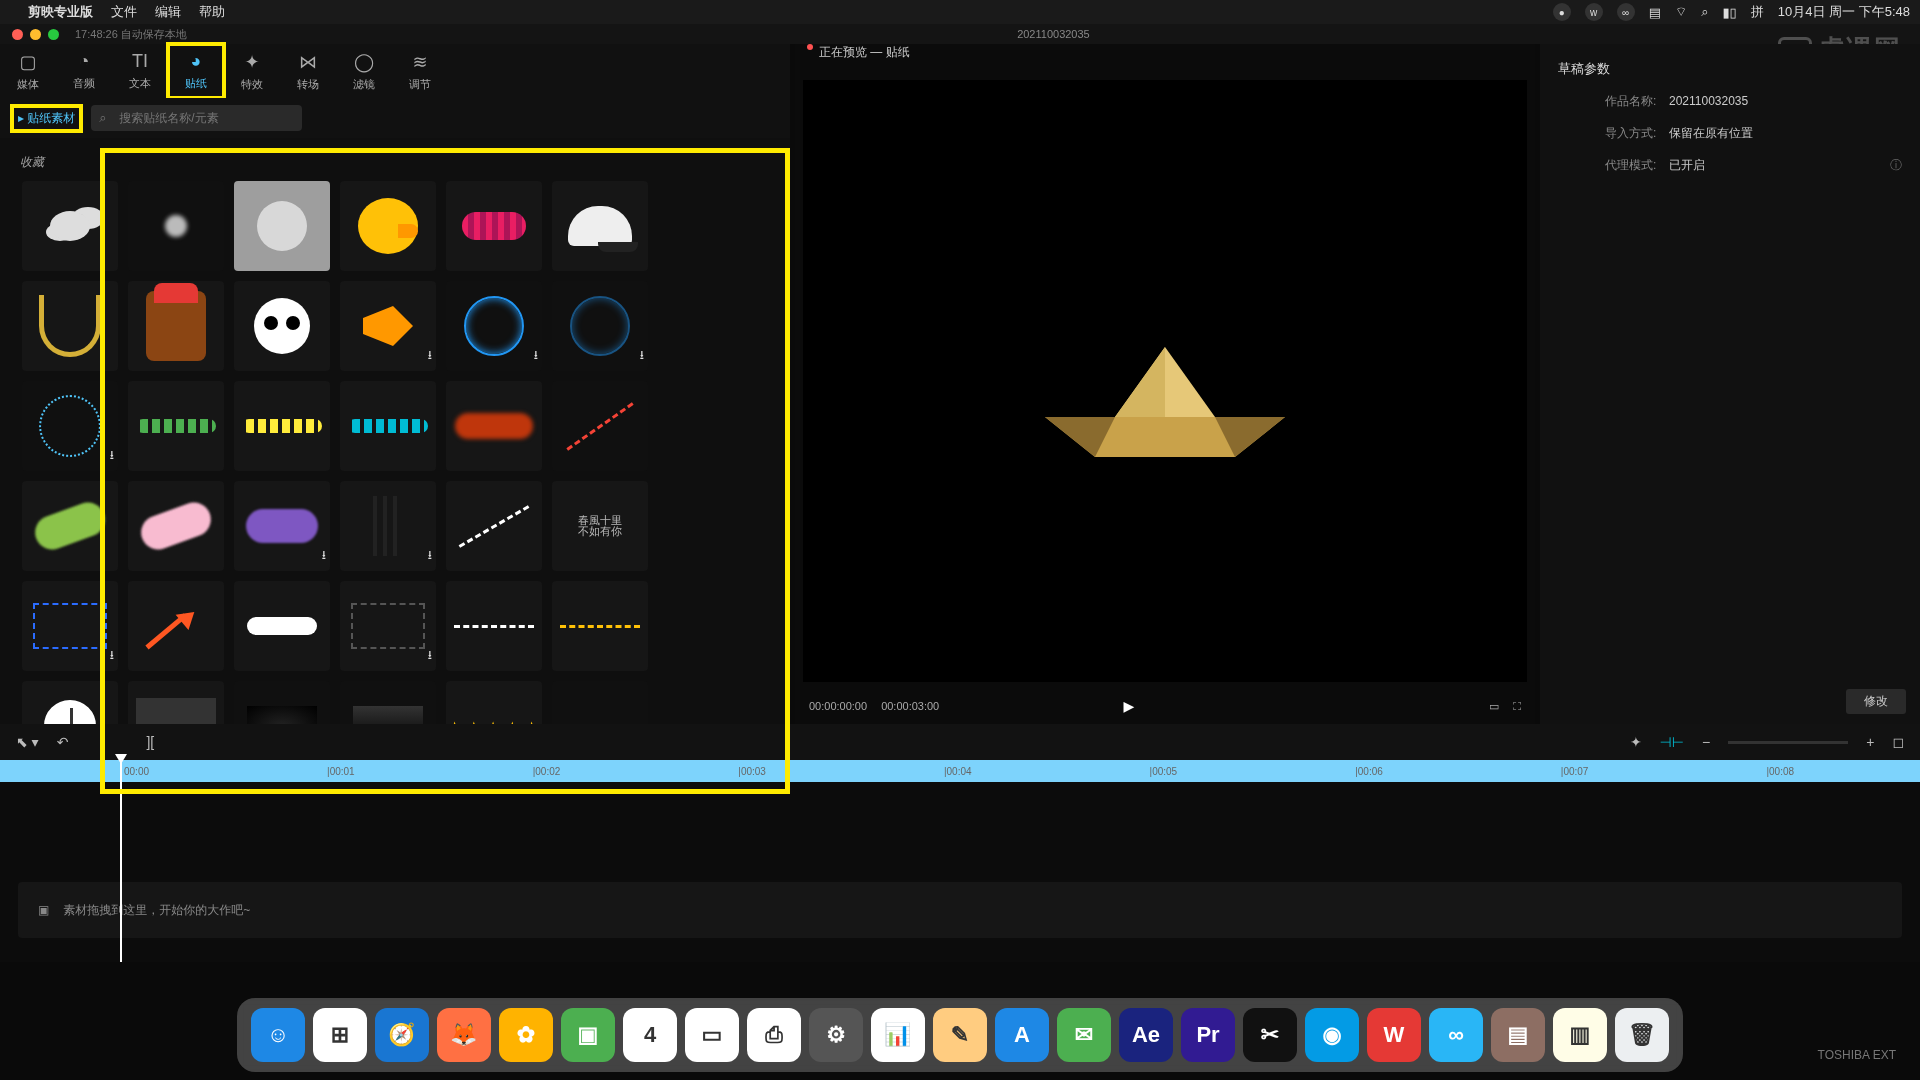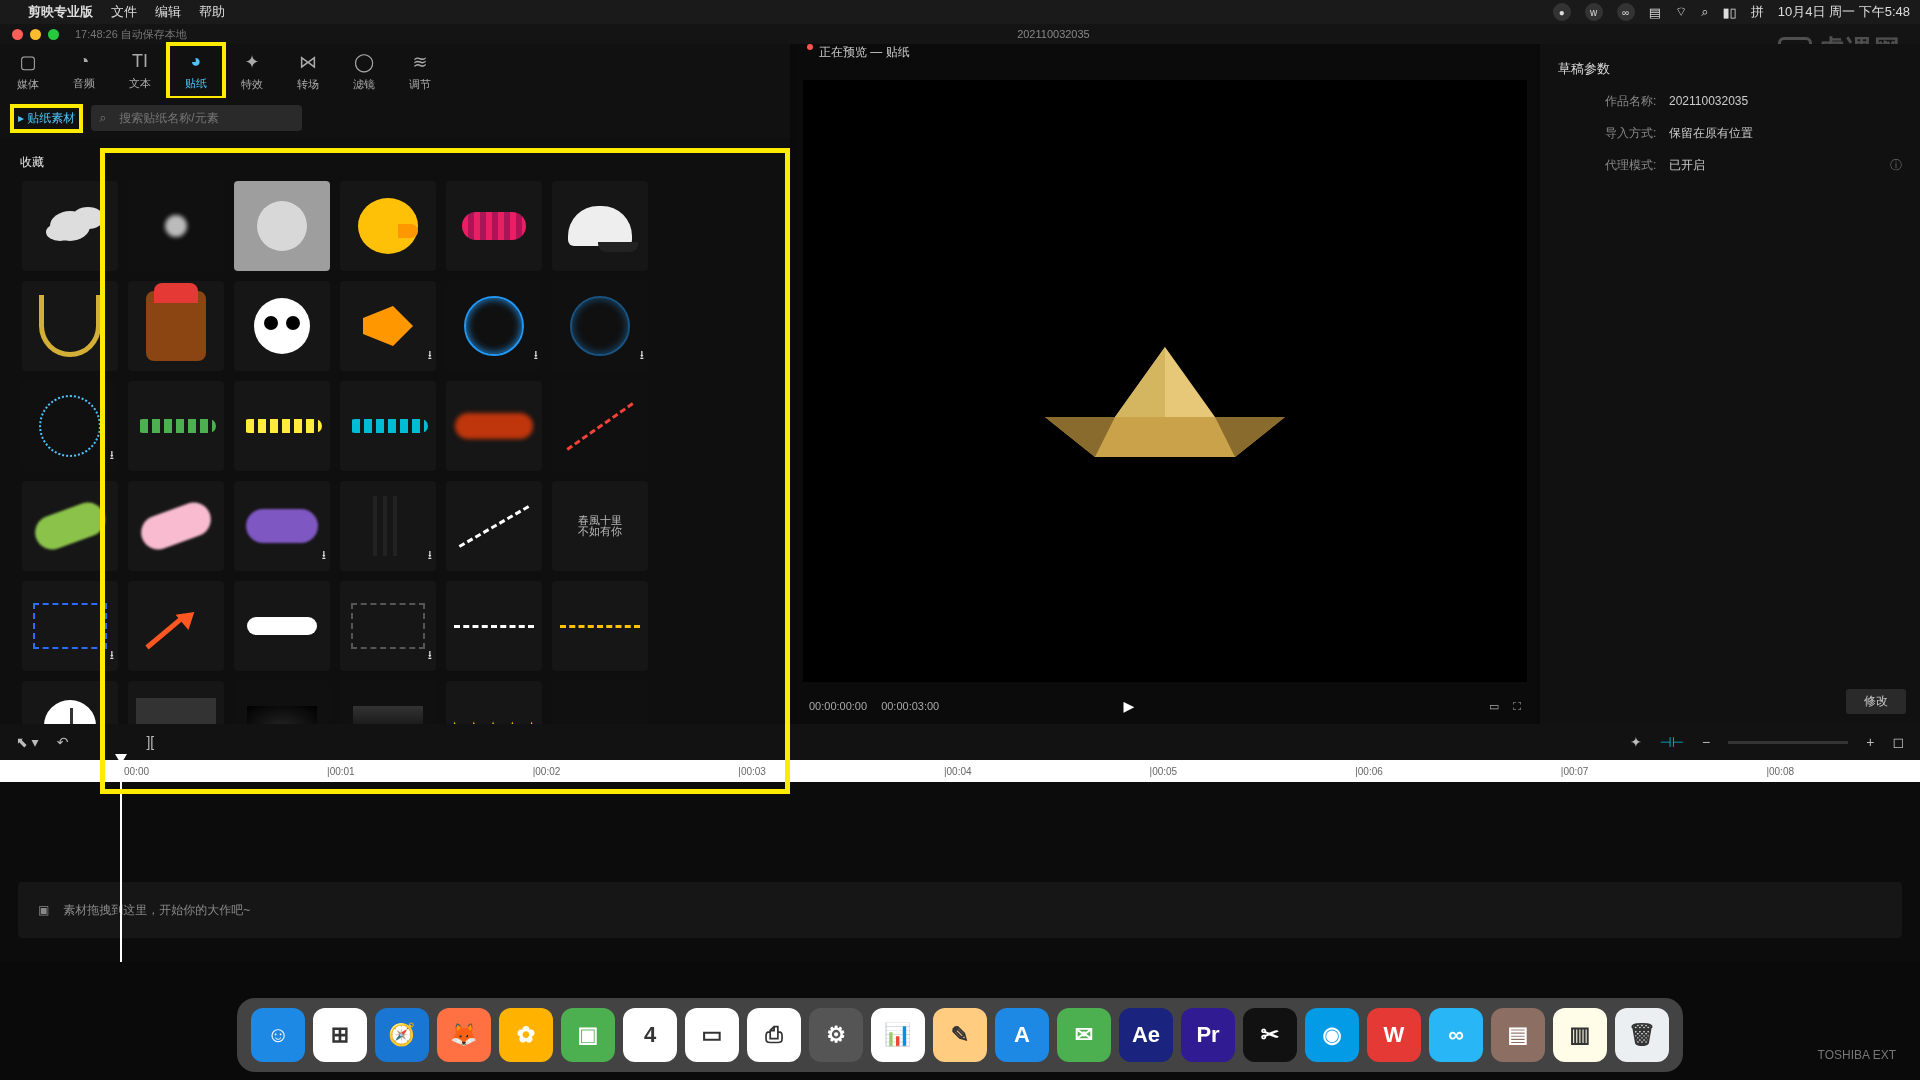--- a/index.html
+++ b/index.html
@@ -31,21 +31,21 @@
   
   .searchrow { position:absolute; top:98px; left:0; width:790px; height:40px; background:#111; display:flex; align-items:center; padding:0 12px; gap:10px; }
   .cat-label { color:#4fc3f7; font-size:12px; padding:4px 6px; }
   .search-input { flex:1; max-width:620px; height:26px; background:#2a2a2a; border:none; border-radius:4px; color:#999; font-size:12px; padding:0 28px; }
   .search-wrap { position:relative; flex:1; max-width:640px; }
   .search-ico { position:absolute; left:8px; top:5px; color:#777; font-size:13px; }
 
   
   .sticker-panel { position:absolute; top:138px; left:0; width:790px; bottom:330px; background:#0f0f0f; overflow:hidden; }
   .sticker-inner { position:absolute; inset:0; padding:12px 16px; }
-  .sec-title { font-size:12px; color:#e5e5e5; margin:4px 0 10px 4px; }
+  .sec-title { font-size:12px; color:#a3a3a3; margin:4px 0 10px 4px;font-style:italic; }
   .grid { display:grid; grid-template-columns:repeat(6, 96px); gap:10px; margin-left:6px; }
   .cell { width:96px; height:90px; background:#161616; border-radius:4px; position:relative; display:flex; align-items:center; justify-content:center; overflow:hidden; }
   .cell .dl { position:absolute; bottom:4px; right:4px; font-size:12px; color:#ddd; }
   .big-hl { position:absolute; top:148px; left:100px; width:690px; height:646px; border:5px solid #ffeb00; pointer-events:none; z-index:50; }
 
   
   .preview { position:absolute; top:44px; left:795px; width:740px; height:680px; background:#0b0b0b; display:flex; flex-direction:column; }
   .preview-hdr { height:30px; display:flex; padding:0 12px; font-size:12px; color:#ccc; }
   .preview-hdr .dot{ width:6px;height:6px;background:#ff5252;border-radius:50%;margin-right:6px;}
   .preview-canvas { flex:1; background:#000; margin:6px 8px; position:relative; }
@@ -63,21 +63,21 @@
   .modify-btn { position:absolute; bottom:10px; right:14px; background:#2a2a2a; color:#ccc; font-size:12px; padding:4px 18px; border:none; border-radius:3px; }
 
   
   .hdr-right { position:absolute; top:46px; right:10px; display:flex; gap:6px; font-size:11px; }
   .pill { background:#222; color:#bbb; padding:3px 10px; border-radius:3px; display:flex; align-items:center; gap:4px;}
   .pill.blue { background:#00bcd4; color:#052; }
 
   
   .tl-tools { position:absolute; left:0; right:0; top:724px; height:36px; background:#121212; display:flex; align-items:center; padding:0 16px; gap:18px; color:#bbb; font-size:14px; }
   .tl-tools .right { margin-left:auto; display:flex; gap:18px; align-items:center; }
-  .ruler { position:absolute; left:0; right:0; top:760px; height:22px; background:#ffffff; display:flex; align-items:center; font-size:10px; color:#666; padding-left:124px; gap:178px; }
+  .ruler { position:absolute; left:0; right:0; top:760px; height:22px; background:#7dd3fc; display:flex; align-items:center; font-size:10px; color:#666; padding-left:124px; gap:178px; }
   .timeline { position:absolute; left:0; right:0; top:782px; height:180px; background:#0c0c0c; }
   .track-hint { position:absolute; left:18px; right:18px; top:100px; height:56px; background:#161616; border-radius:4px; display:flex; align-items:center; gap:14px; padding:0 20px; color:#888; font-size:12px; }
   .playhead { position:absolute; left:120px; top:760px; width:2px; height:202px; background:#fff; }
   .playhead::before{content:'';position:absolute;top:-6px;left:-5px;width:12px;height:10px;background:#fff;clip-path:polygon(0 0,100% 0,50% 100%);}
 
   
   .dock { position:absolute; bottom:8px; left:50%; transform:translateX(-50%); height:74px; background:rgba(240,240,240,.25); border-radius:18px; padding:6px 14px; display:flex; gap:8px; align-items:center; backdrop-filter:blur(4px);}
   .dock .app { width:54px; height:54px; border-radius:12px; display:flex; align-items:center; justify-content:center; font-size:22px; color:#fff; font-weight:700; }
   .ext-label { position:absolute; bottom:18px; right:24px; font-size:12px; color:#777; }
 

